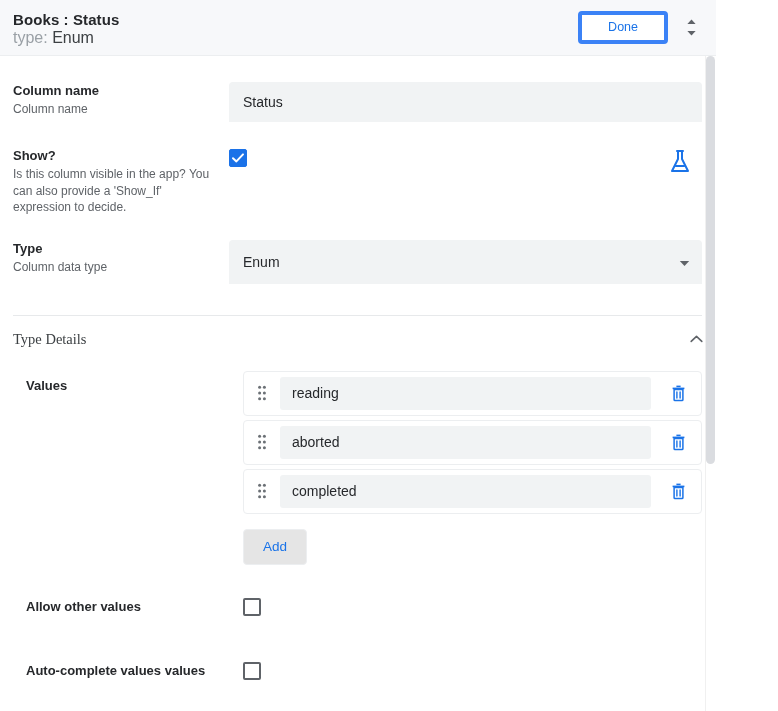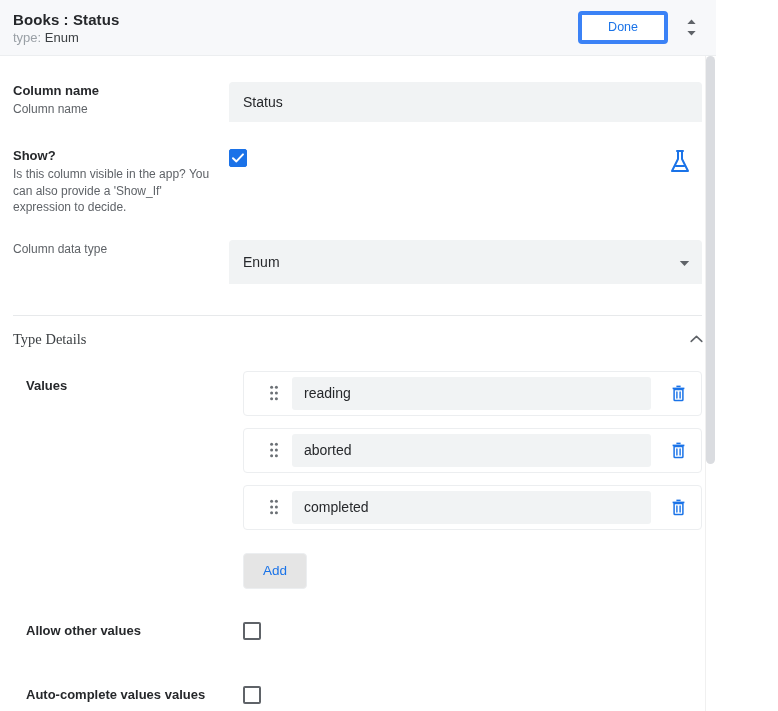--- a/index.html
+++ b/index.html
@@ -29,21 +29,21 @@
   }
   .header-titles { flex: 1 1 auto; min-width: 0; }
   .header-title {
     font-size: 15px;
     font-weight: bold;
     color: #26282b;
     line-height: 19px;
     letter-spacing: .1px;
   }
   .header-sub {
-    font-size: 13px;
+    font-size: 16px;
     color: #9aa0a6;
     line-height: 15px;
     margin-top: 1px;
   }
   .header-sub .sub-val { color: #3c4043; }
   .header-actions { display: flex; align-items: center; gap: 12px; }
   .done-btn {
     border: 4px solid #3b82f6;
     background: #ffffff;
     color: #1a73e8;
@@ -168,22 +168,22 @@
     line-height: 18px; padding-top: 6px;
   }
   .values-list { flex: 1 1 auto; min-width: 0; }
   .value-row {
     display: flex;
     align-items: center;
     background: #ffffff;
     border: 1px solid #eceef0;
     border-radius: 4px;
     height: 45px;
-    padding: 0 10px 0 20px;
-    margin-bottom: 12px;
+    padding: 0 10px 0 8px;
+    margin-bottom: 4px;
   }
   .drag-handle {
     width: 20px; height: 22px;
     display: flex; align-items: center; justify-content: center;
     cursor: grab;
     flex: 0 0 20px;
   }
   .value-input {
     flex: 1 1 auto;
     min-width: 0;
@@ -298,20 +298,21 @@
           <svg width="24" height="26" viewBox="0 0 24 26" aria-hidden="true">
             <path d="M9 2 h6 M10 2 v8 L4 22 h16 L14 10 V2" stroke="#1a73e8" stroke-width="2" fill="none" stroke-linejoin="round" stroke-linecap="round"></path>
             <path d="M7.1 17 h9.8" stroke="#1a73e8" stroke-width="2"></path>
           </svg>
         </span>
       </div>
     </div>
 
     <div class="row" style="padding-top:24px;">
       <div class="row-label">
+        <div class="lbl-title">Type</div>
         <div class="lbl-desc">Column data type</div>
       </div>
       <div class="row-field">
         <div class="filled-select">
           <span>Enum</span>
           <span class="select-caret">
             <svg width="11" height="7" viewBox="0 0 11 7" aria-hidden="true">
               <path d="M0.8 1 H10.2 L5.5 6.1 Z" fill="#5f6368"></path>
             </svg>
           </span>

